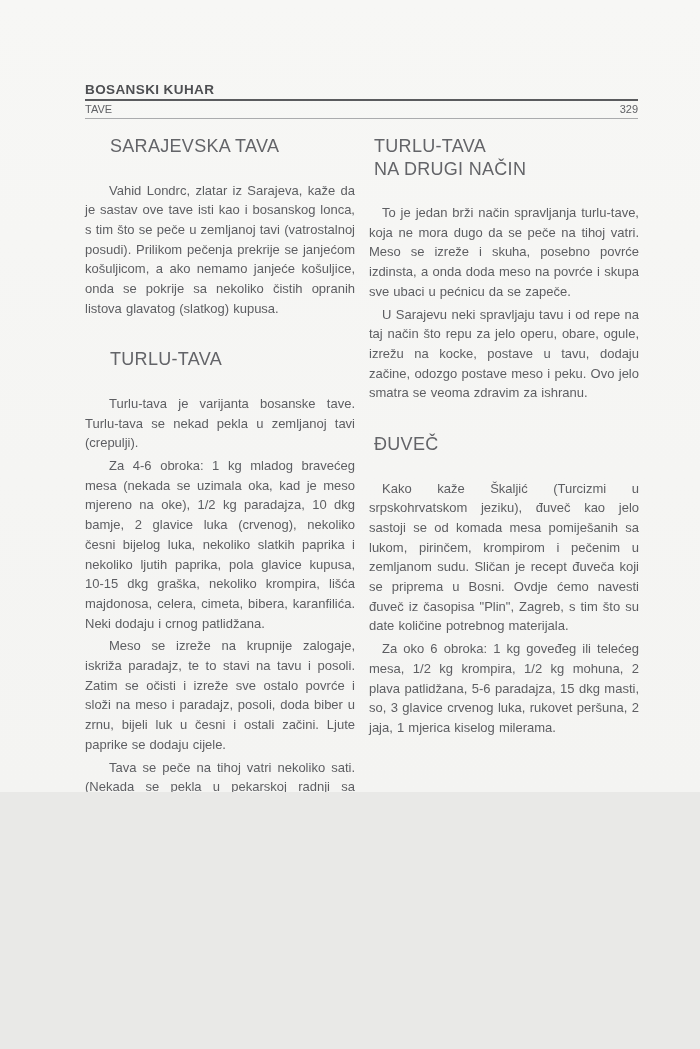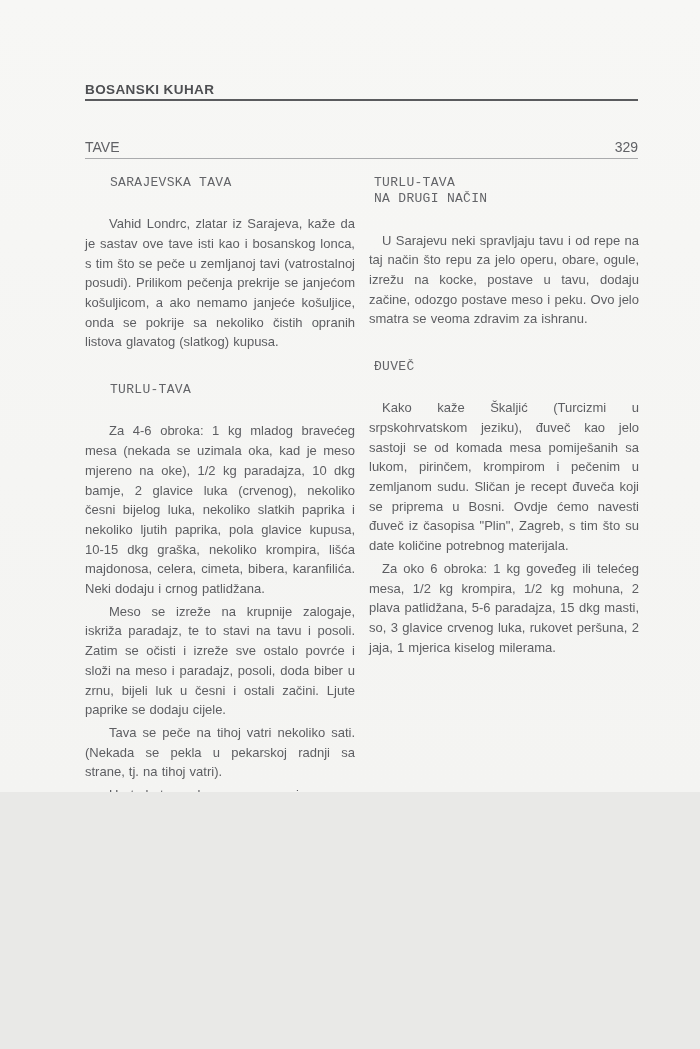--- a/index.html
+++ b/index.html
@@ -32,48 +32,46 @@
     padding-bottom: 2px;
   }
   .rule-strong {
     border-top: 2px solid #5a5b5e;
     height: 0;
   }
   .running-head {
     display: flex;
     justify-content: space-between;
     align-items: flex-end;
-    font-size: 14px;
+    font-size: 11px;
     color: #606165;
     padding: 2px 0 3px 0;
-    margin-top: 36px;
   }
   .rule-light {
     border-top: 1px solid #aaabad;
     height: 0;
   }
   
   .columns {
     display: flex;
     gap: 14px;
     margin-top: 13px;
   }
   .col {
     width: 270px;
     flex: 0 0 270px;
   }
   .recipe-heading {
-    font-size: 13px;
+    font-size: 18px;
     font-weight: 400;
     color: #636468;
     letter-spacing: 0.3px;
     margin: 30px 0 23px 0;
     white-space: pre-line;
     line-height: 1.25;
-    font-family: Liberation Mono, monospace;
   }
   .col .section:first-child .recipe-heading {
     margin-top: 3px;
   }
   .col-left .recipe-heading { padding-left: 25px; }
   .col-right .recipe-heading { padding-left: 5px; }
   .recipe-paragraph {
     font-size: 13px;
     line-height: 19.7px;
     text-align: justify;
@@ -103,33 +101,35 @@
 
       <section class="col col-left">
 
         <div class="section">
           <h2 class="recipe-heading">SARAJEVSKA TAVA</h2>
           <p class="recipe-paragraph">Vahid Londrc, zlatar iz Sarajeva, kaže da je sastav ove tave isti kao i bosanskog lonca, s tim što se peče u zemljanoj tavi (vatrostalnoj posudi). Prilikom pečenja prekrije se janjećom košuljicom, a ako nemamo janjeće košuljice, onda se pokrije sa nekoliko čistih opranih listova glavatog (slatkog) kupusa.</p>
         </div>
 
         <div class="section">
           <h2 class="recipe-heading">TURLU-TAVA</h2>
+          <p class="recipe-paragraph">Turlu-tava je varijanta bosanske tave. Turlu-tava se nekad pekla u zemljanoj tavi (crepulji).</p>
           <p class="recipe-paragraph">Za 4-6 obroka: 1 kg mladog bravećeg mesa (nekada se uzimala oka, kad je meso mjereno na oke), 1/2 kg paradajza, 10 dkg bamje, 2 glavice luka (crvenog), nekoliko česni bijelog luka, nekoliko slatkih paprika i nekoliko ljutih paprika, pola glavice kupusa, 10-15 dkg graška, nekoliko krompira, lišća majdonosa, celera, cimeta, bibera, karanfilića. Neki dodaju i crnog patlidžana.</p>
           <p class="recipe-paragraph">Meso se izreže na krupnije zalogaje, iskriža paradajz, te to stavi na tavu i posoli. Zatim se očisti i izreže sve ostalo povrće i složi na meso i paradajz, posoli, doda biber u zrnu, bijeli luk u česni i ostali začini. Ljute paprike se dodaju cijele.</p>
           <p class="recipe-paragraph">Tava se peče na tihoj vatri nekoliko sati. (Nekada se pekla u pekarskoj radnji sa strane, tj. na tihoj vatri).</p>
           <p class="recipe-paragraph">Uz turlu-tavu obavezno se servira somun (lepinja), pošto je pogodan da upija saft tave.</p>
         </div>
 
       </section>
 
       <section class="col col-right">
 
         <div class="section">
           <h2 class="recipe-heading">TURLU-TAVA
 NA DRUGI NAČIN</h2>
+          <p class="recipe-paragraph">To je jedan brži način spravljanja turlu-tave, koja ne mora dugo da se peče na tihoj vatri. Meso se izreže i skuha, posebno povrće izdinsta, a onda doda meso na povrće i skupa sve ubaci u pećnicu da se zapeče.</p>
         </div>
 
         <div class="section">
           <p class="recipe-paragraph">U Sarajevu neki spravljaju tavu i od repe na taj način što repu za jelo operu, obare, ogule, izrežu na kocke, postave u tavu, dodaju začine, odozgo postave meso i peku. Ovo jelo smatra se veoma zdravim za ishranu.</p>
         </div>
 
         <div class="section">
           <h2 class="recipe-heading">ĐUVEČ</h2>
           <p class="recipe-paragraph">Kako kaže Škaljić (Turcizmi u srpskohrvatskom jeziku), đuveč kao jelo sastoji se od komada mesa pomiješanih sa lukom, pirinčem, krompirom i pečenim u zemljanom sudu. Sličan je recept đuveča koji se priprema u Bosni. Ovdje ćemo navesti đuveč iz časopisa "Plin", Zagreb, s tim što su date količine potrebnog materijala.</p>
           <p class="recipe-paragraph">Za oko 6 obroka: 1 kg goveđeg ili telećeg mesa, 1/2 kg krompira, 1/2 kg mohuna, 2 plava patlidžana, 5-6 paradajza, 15 dkg masti, so, 3 glavice crvenog luka, rukovet peršuna, 2 jaja, 1 mjerica kiselog milerama.</p>

